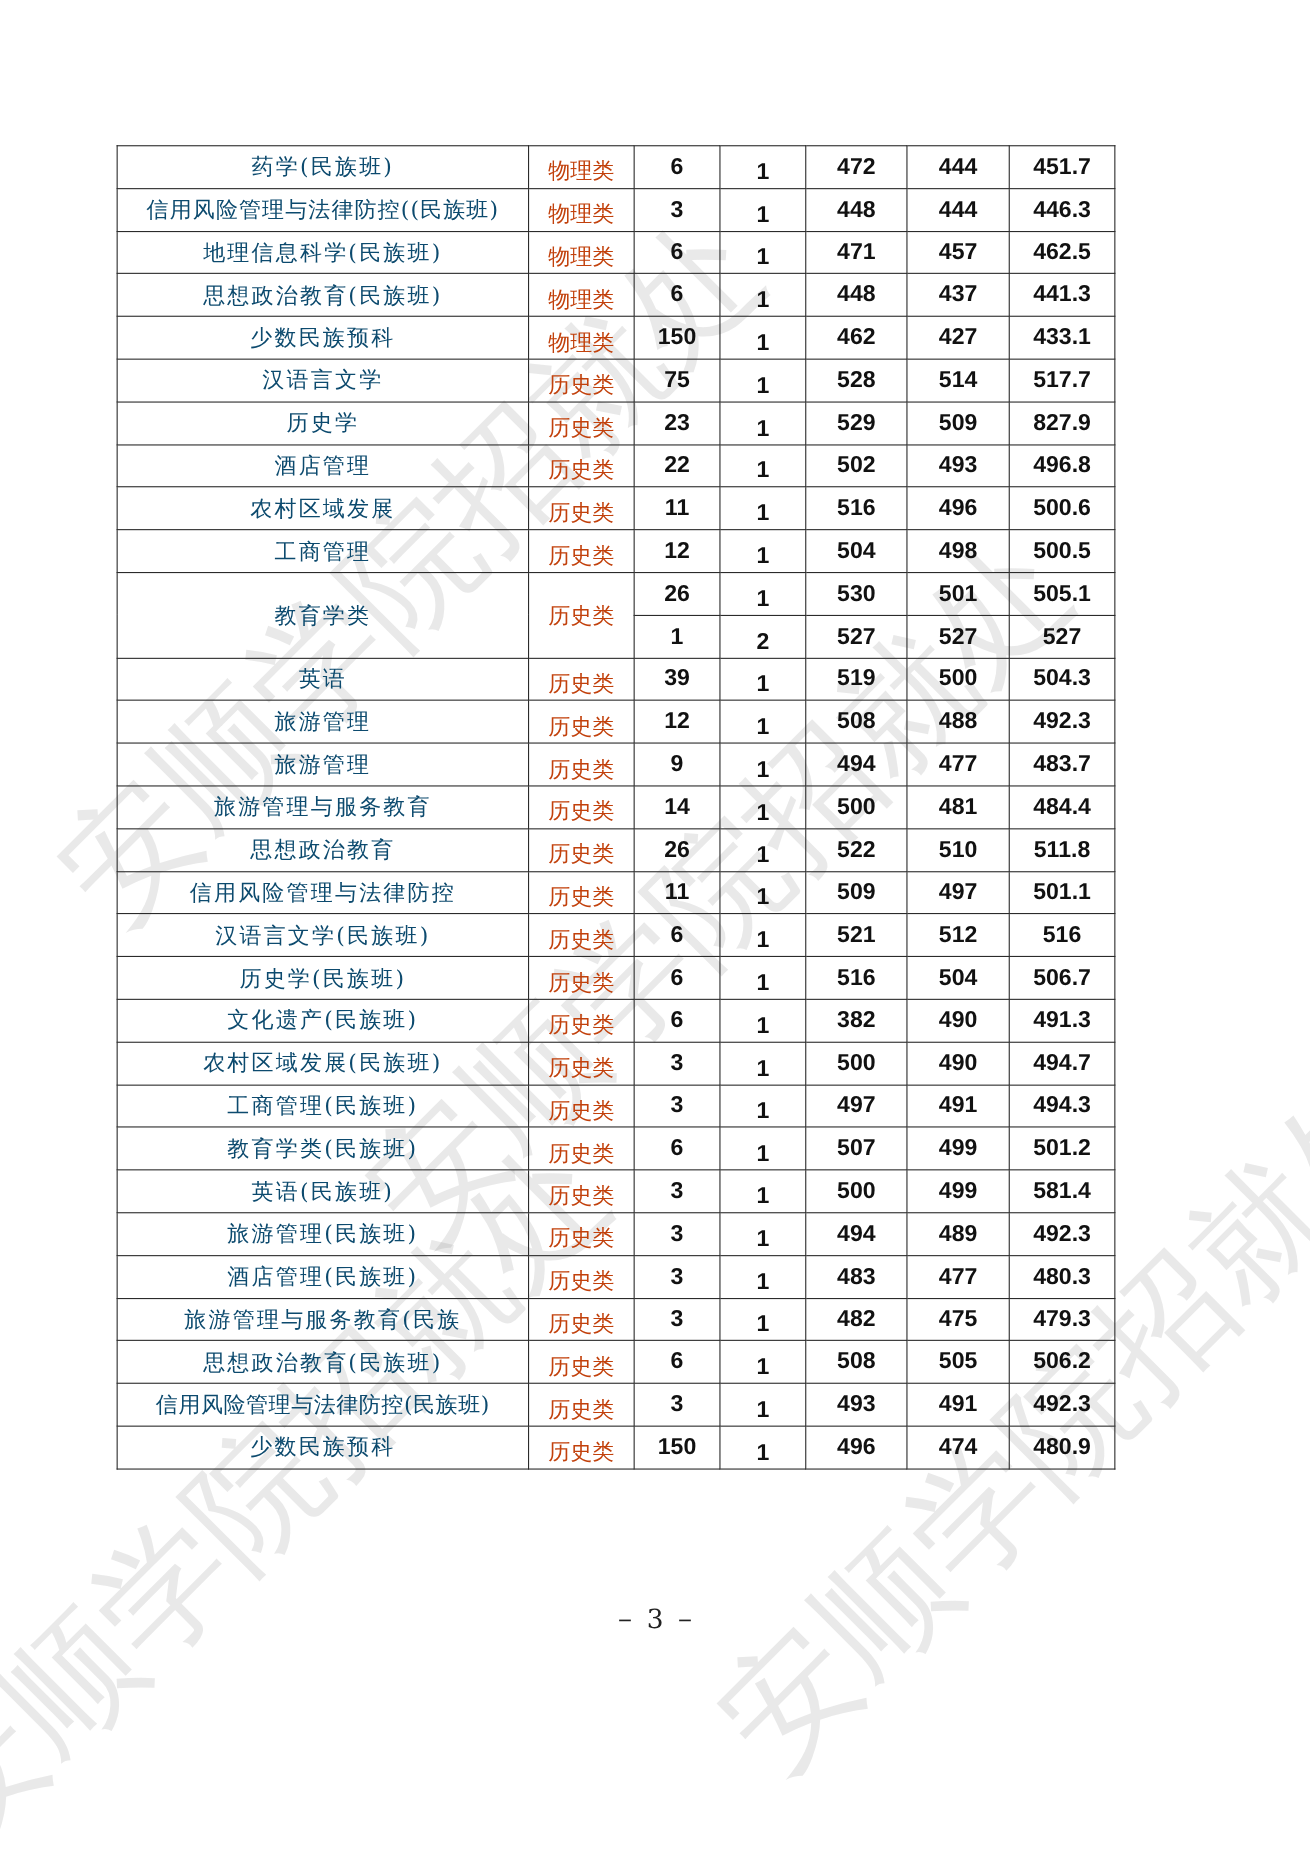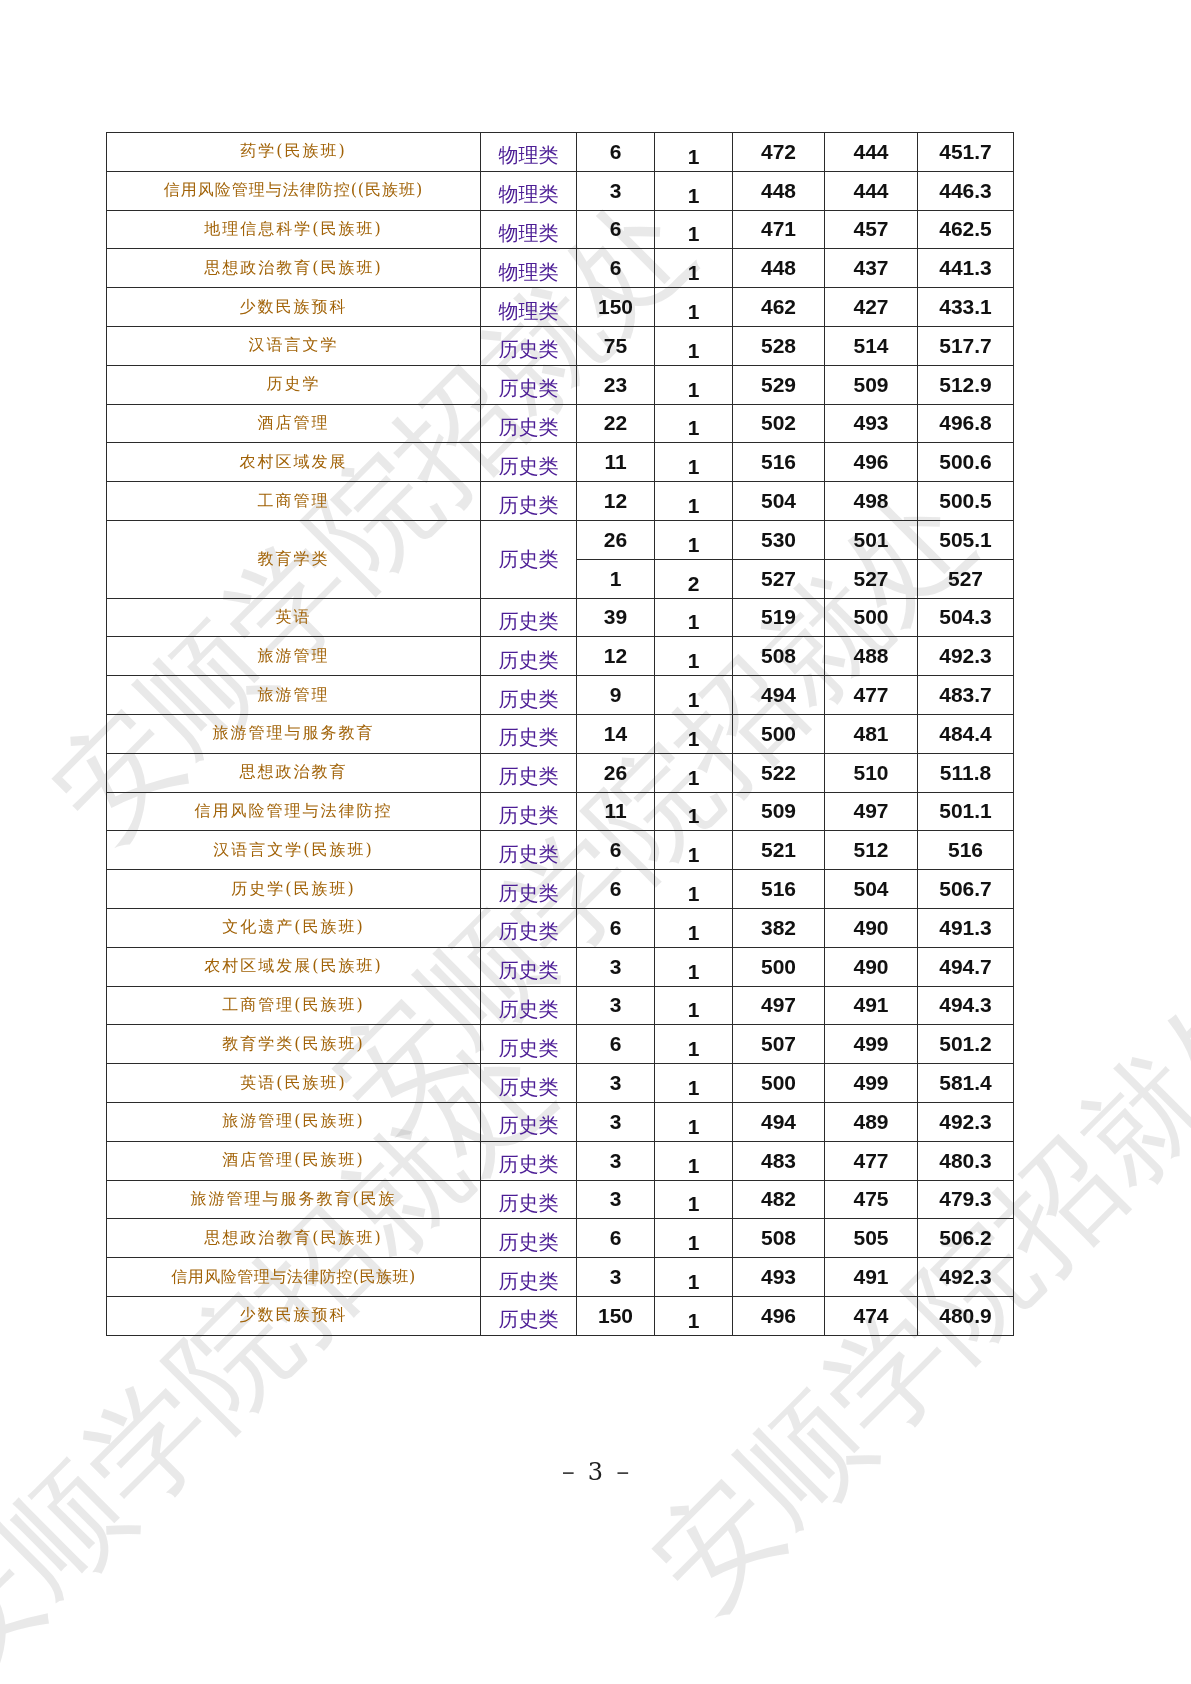--- a/index.html
+++ b/index.html
@@ -8,22 +8,22 @@
   table.scores {
     position: absolute; left: 106px; top: 132px;
     border-collapse: collapse; table-layout: fixed;
     width: 907px;
   }
   table.scores td {
     border: 1.4px solid #2b2b2b;
     height: 38.8px; padding: 0; text-align: center; vertical-align: middle;
     box-sizing: border-box;
   }
-  td.major { font-family: "DejaVu Serif", "Liberation Serif", serif; font-size: 16px; letter-spacing: 2px; color: #a16207; white-space: nowrap; overflow: hidden; }
-  td.subj { font-family: Liberation Serif, serif; font-size: 20px; color: #4c1d95; padding-top: 8px !important; }
+  td.major { font-family: "DejaVu Serif", "Liberation Serif", serif; font-size: 20px; letter-spacing: 2px; color: #0c4a6e; white-space: nowrap; overflow: hidden; }
+  td.subj { font-family: Liberation Serif, serif; font-size: 20px; color: #c2410c; padding-top: 8px !important; }
   td.num { font-family: "Liberation Sans", sans-serif; font-weight: bold; font-size: 21px; color: #111; }
   td.batch { font-family: "Liberation Sans", sans-serif; font-weight: bold; font-size: 21px; color: #111; padding-top: 10px !important; }
   .page-number { position: absolute; left: 0; width: 1191px; top: 1456px; text-align: center; font-family: "DejaVu Serif", "Liberation Serif", serif; font-size: 24px; color: #222; }
   .wm { position: absolute; font-family: "DejaVu Serif", "Liberation Serif", serif; color: rgba(120,120,120,0.16); font-size: 120px; white-space: nowrap; transform-origin: left top; pointer-events: none; }
 </style>
 </head>
 <body>
 
 <div class="page">
 
@@ -98,21 +98,21 @@
         <td class="num">514</td>
         <td class="num">517.7</td>
       </tr>
       <tr>
         <td class="major">历史学</td>
         <td class="subj">历史类</td>
         <td class="num">23</td>
         <td class="batch">1</td>
         <td class="num">529</td>
         <td class="num">509</td>
-        <td class="num">512.9</td>
+        <td class="num">827.9</td>
       </tr>
       <tr>
         <td class="major">酒店管理</td>
         <td class="subj">历史类</td>
         <td class="num">22</td>
         <td class="batch">1</td>
         <td class="num">502</td>
         <td class="num">493</td>
         <td class="num">496.8</td>
       </tr>

